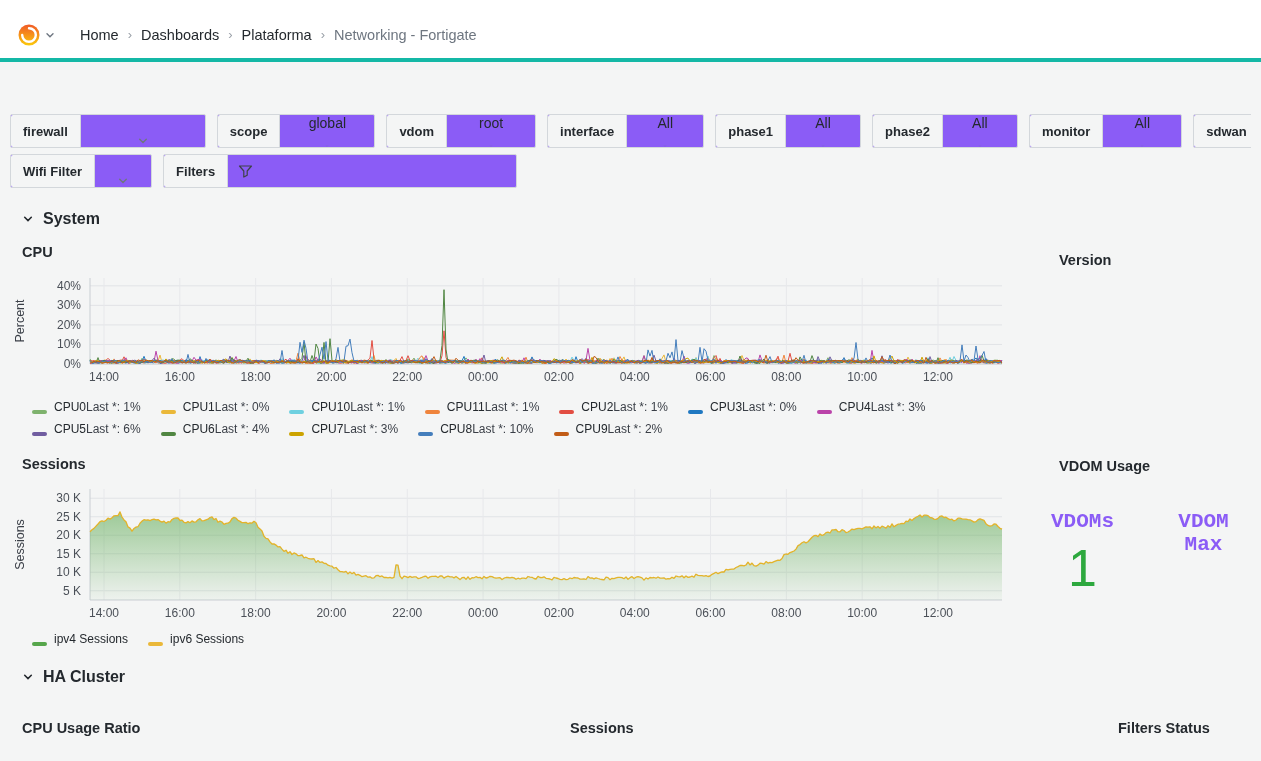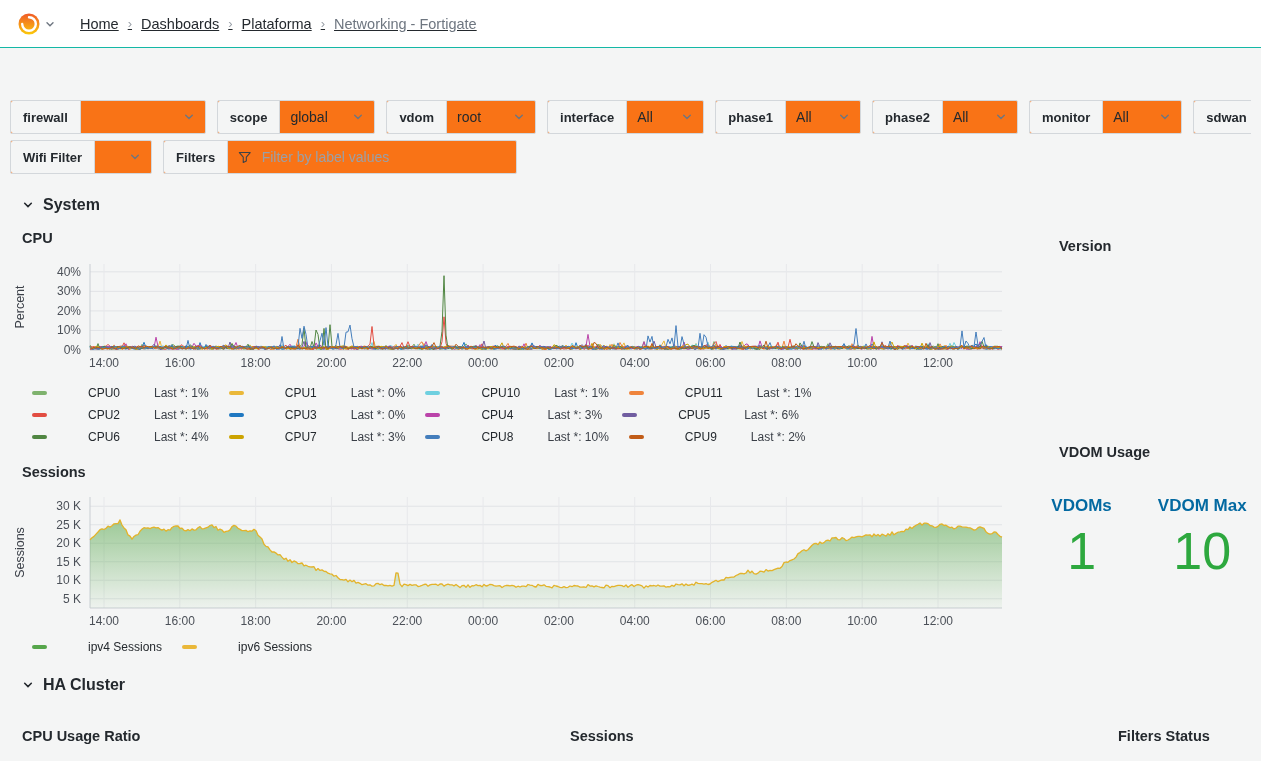--- a/index.html
+++ b/index.html
@@ -3,62 +3,62 @@
 <meta charset="utf-8">
 <style>
   html,body{margin:0;padding:0;}
   body{
     width:1261px;height:761px;overflow:hidden;
     font-family:"Liberation Sans",sans-serif;
     background:#f4f5f5;color:#24292e;
   }
   
   .topnav{
-    height:47px;background:#ffffff;border-bottom:1px solid #14b8a6;
-    display:flex;align-items:center;padding:0 8px 0 12px;gap:6px;text-decoration:underline;
+    height:47px;background:#ffffff;border-bottom:4px solid #14b8a6;
+    display:flex;align-items:center;padding:11px 8px 0 12px;gap:6px;
   }
   .logo-wrap{display:flex;align-items:center;gap:2px;cursor:pointer;padding:4px;}
   .breadcrumb{display:flex;align-items:center;gap:9px;margin-left:14px;font-size:14.5px;font-weight:500;}
   .crumb{color:#24292e;cursor:pointer;}
   .crumb.last{color:#6e7680;font-weight:400;}
   .sep{color:#9aa0a8;font-size:13px;}
   
   .dash{padding:0 10px;}
   .frow{display:flex;gap:11px;flex-wrap:nowrap;overflow:hidden;}
   .frow1{margin-top:52px;}
   .frow2{margin-top:6px;}
-  .fpair{display:inline-flex;height:32px;border:1px solid #d3d7db;border-radius:2px;background:#f97316;flex:0 0 auto;}
+  .fpair{display:inline-flex;height:32px;border:1px solid #d3d7db;border-radius:2px;background:#8b5cf6;flex:0 0 auto;}
   .flabel{
     background:#f4f5f5;border-right:1px solid #d3d7db;border-radius:2px 0 0 2px;
     display:flex;align-items:center;padding:0 12px;font-size:13px;font-weight:600;color:#24292e;white-space:nowrap;
   }
-  .fvalue{display:flex;align-items:center;gap:14px;padding:0 10px;font-size:14px;color:#24292e;white-space:nowrap;cursor:pointer;justify-content:space-between;}
+  .fvalue{display:flex;align-items:center;gap:14px;padding:0 10px;font-size:14px;color:#24292e;white-space:nowrap;cursor:pointer;justify-content:space-between;flex-direction:column;}
   .finput{display:flex;align-items:center;gap:8px;padding:0 10px;width:268px;}
   .finput input{border:none;outline:none;font-size:14px;color:#24292e;width:100%;font-family:"Liberation Sans",sans-serif;background:transparent;}
   .finput input::placeholder{color:#9aa0a8;}
   
   .section-header{display:flex;align-items:center;gap:9px;margin:22px 0 0 12px;font-size:16px;font-weight:600;color:#24292e;cursor:pointer;width:max-content;}
   .grid-top{display:grid;grid-template-columns:1015px 1fr;column-gap:10px;}
   .panel-title{font-size:14.5px;font-weight:600;color:#24292e;margin:8px;cursor:pointer;width:max-content;}
   .panel-cpu .panel-title{margin:16px 0 0 12px;}
   .panel-sessions .panel-title{margin:20px 0 0 12px;}
   .chart-box{margin-top:12px;}
   .legend{display:flex;flex-wrap:wrap;row-gap:8px;margin:10px 0 0 22px;font-size:12px;color:#3a3f47;max-width:960px;}
-  .legend-item{display:flex;align-items:center;margin-right:20px;cursor:pointer;white-space:nowrap;gap:34px;}
+  .legend-item{display:flex;align-items:flex-end;margin-right:20px;cursor:pointer;white-space:nowrap;}
   .legend-swatch{width:15px;height:4px;border-radius:2px;margin-right:7px;flex:0 0 auto;}
   .legend-name{color:#24292e;}
   .legend-last{color:#3a3f47;}
   
   .right-col{padding:16px 4px 0 16px;}
   .panel-version{height:194px;}
   .big-version{font-size:58px;color:#FF9830;text-align:center;margin-top:44px;font-weight:400;letter-spacing:-1px;}
   .panel-vdom{margin-top:12px;}
   .stats-row{display:flex;justify-content:center;gap:46px;margin-top:36px;}
   .stat{text-align:center;}
-  .stat-label{font-size:17px;font-weight:600;color:#0369a1;}
+  .stat-label{font-size:21px;font-weight:600;color:#8b5cf6;font-family:Liberation Mono, monospace;}
   .stat-value{font-size:52px;line-height:1.15;color:#2DA83E;font-weight:500;margin-top:6px;}
   
   .ha-row{display:grid;grid-template-columns:548px 548px 1fr;margin-top:26px;}
   .ha-row .panel-title{margin-left:12px;}
   svg text{font-family:"Liberation Sans",sans-serif;font-size:12px;fill:#4b5058;}
   svg .ylab{font-size:12.5px;fill:#3a3f47;}
 </style>
 </head>
 <body>
 
@@ -168,21 +168,20 @@
             <path d="M2.7 4.3L6 7.6l3.3-3.3" fill="none" stroke="#6e7680" stroke-width="1.4" stroke-linecap="round"></path>
           </svg>
         </div>
     </div>
     <div class="fpair">
       <div class="flabel">Filters</div>
       <div class="finput">
         <svg width="15" height="15" viewBox="0 0 15 15">
           <path d="M1.5 2h12L9.2 7v4.3L5.8 13V7z" fill="none" stroke="#3e4247" stroke-width="1.2" stroke-linejoin="round"></path>
         </svg>
-        <input type="text" placeholder="Filter by label values" style="">
       </div>
     </div>
   </div>
 
   <div class="section-header">
     <svg width="12" height="12" viewBox="0 0 12 12">
       <path d="M2.7 4.3L6 7.6l3.3-3.3" fill="none" stroke="#24292e" stroke-width="1.6" stroke-linecap="round"></path>
     </svg>
     <span>System</span>
   </div>
@@ -381,21 +380,20 @@
       </section>
       <section class="panel-vdom">
         <h2 class="panel-title">VDOM Usage</h2>
         <div class="stats-row" id="vdom-stats">
             <div class="stat">
               <div class="stat-label">VDOMs</div>
               <div class="stat-value" style="color: rgb(45, 168, 62);">1</div>
             </div>
             <div class="stat">
               <div class="stat-label">VDOM Max</div>
-              <div class="stat-value" style="color: rgb(45, 168, 62);">10</div>
             </div>
           </div>
       </section>
     </div>
   </div>
 
   <div class="section-header">
     <svg width="12" height="12" viewBox="0 0 12 12">
       <path d="M2.7 4.3L6 7.6l3.3-3.3" fill="none" stroke="#24292e" stroke-width="1.6" stroke-linecap="round"></path>
     </svg>

